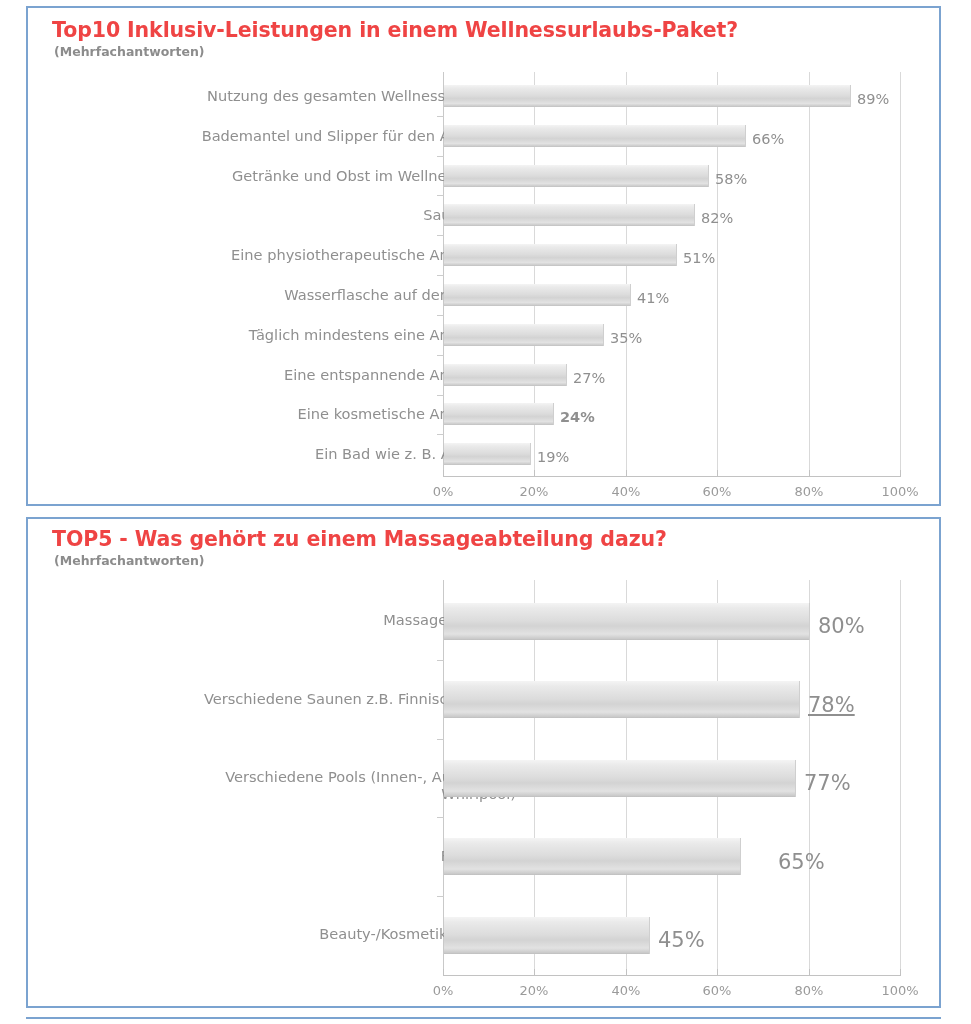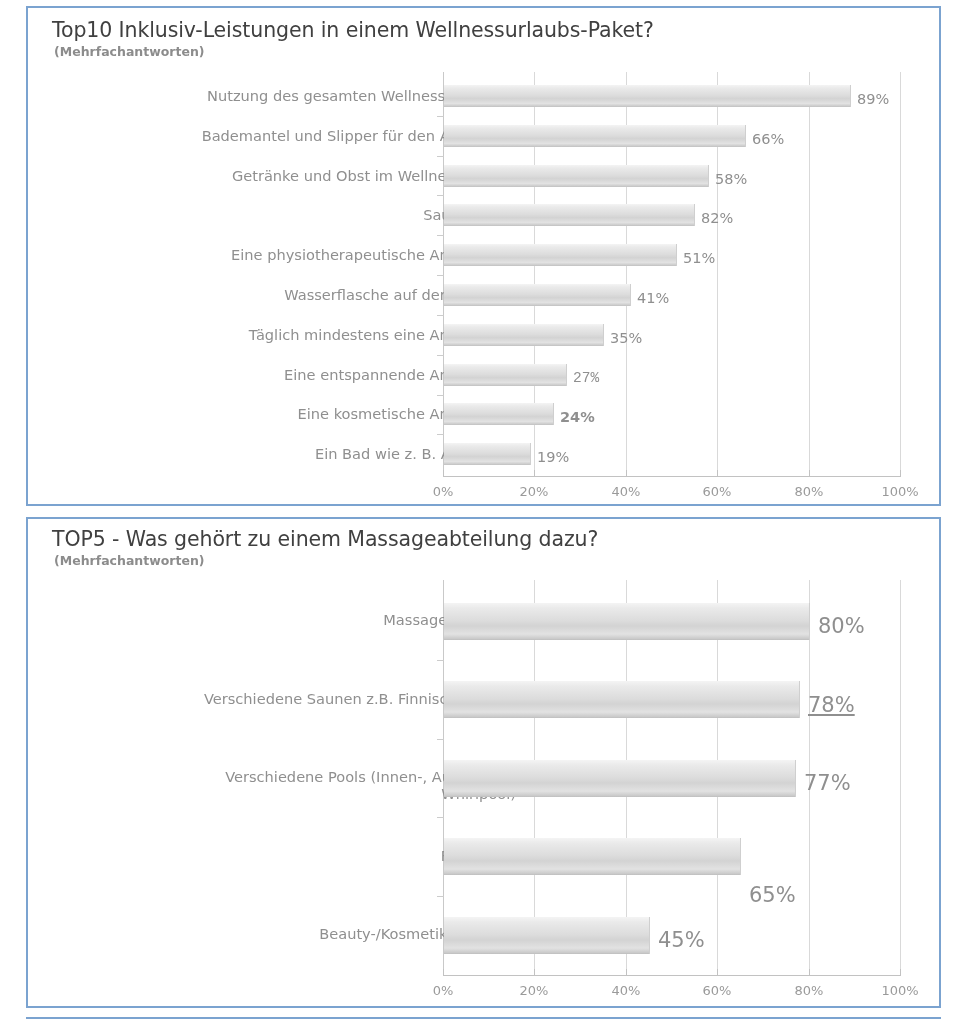--- a/index.html
+++ b/index.html
@@ -41,22 +41,22 @@
     width: 915px;
     height: 2px;
     background: #7ba3d0;
   }
 
   
   .chart-title {
     position: absolute;
     left: 52px;
     font-size: 20.5px;
-    font-weight: normal;
-    color: #404040;
+    font-weight: bold;
+    color: #ef4444;
     letter-spacing: -0.1px;
     white-space: nowrap;
   }
   .chart-subtitle {
     position: absolute;
     left: 54px;
     font-size: 12.5px;
     font-weight: bold;
     color: #8c8c8c;
     white-space: nowrap;
@@ -203,21 +203,21 @@
       <div class="tickmark-left" style="left: 437px; top: 275px;"></div>
       <div class="bar" style="width: 187px; top: 284px;"></div>
       <div class="bar-value" style="left: 637px; top: 290px;">41%</div>
       <div class="cat-label" style="top: 325.8px; width: 390px;">Täglich mindestens eine Anwendung</div>
       <div class="tickmark-left" style="left: 437px; top: 315px;"></div>
       <div class="bar" style="width: 160px; top: 324px;"></div>
       <div class="bar-value" style="left: 610px; top: 329.8px;">35%</div>
       <div class="cat-label" style="top: 365.6px; width: 390px;">Eine entspannende Anwendung</div>
       <div class="tickmark-left" style="left: 437px; top: 355px;"></div>
       <div class="bar" style="width: 123px; top: 364px;"></div>
-      <div class="bar-value" style="left: 573px; top: 369.6px; font-family: Liberation Mono, monospace;">27%</div>
+      <div class="bar-value" style="left: 573px; top: 369.6px;">27%</div>
       <div class="cat-label" style="top: 405.4px; width: 390px;">Eine kosmetische Anwendung</div>
       <div class="tickmark-left" style="left: 437px; top: 395px;"></div>
       <div class="bar" style="width: 110px; top: 403px;"></div>
       <div class="bar-value" style="left: 560px; top: 409.4px; font-weight: bold;">24%</div>
       <div class="cat-label" style="top: 445.2px; width: 390px;">Ein Bad wie z. B. Aromabad</div>
       <div class="tickmark-left" style="left: 437px; top: 434px;"></div>
       <div class="bar" style="width: 87px; top: 443px;"></div>
       <div class="bar-value" style="left: 537px; top: 449.2px;">19%</div>
     </div>
   <div class="xaxis-group" id="xaxis-top">
@@ -258,21 +258,21 @@
       <div class="bar" style="width: 356px; top: 681px;"></div>
       <div class="bar-value" style="left: 808px; top: 692.5px; text-decoration: underline;">78%</div>
       <div class="cat-label two-line" style="top: 768px; width: 390px;">Verschiedene Pools (Innen-, Außen- und
 Whirlpool)</div>
       <div class="tickmark-left" style="left: 437px; top: 739px;"></div>
       <div class="bar" style="width: 352px; top: 760px;"></div>
       <div class="bar-value" style="left: 804px; top: 771px;">77%</div>
       <div class="cat-label" style="top: 846.5px; width: 390px;">Ruheraum</div>
       <div class="tickmark-left" style="left: 437px; top: 817px;"></div>
       <div class="bar" style="width: 297px; top: 838px;"></div>
-      <div class="bar-value" style="left: 749px; top: 849.5px; margin-top: 33px;">65%</div>
+      <div class="bar-value" style="left: 778px; top: 849.5px;">65%</div>
       <div class="cat-label" style="top: 925px; width: 390px;">Beauty-/Kosmetikabteilung</div>
       <div class="tickmark-left" style="left: 437px; top: 896px;"></div>
       <div class="bar" style="width: 206px; top: 917px;"></div>
       <div class="bar-value" style="left: 658px; top: 928px;">45%</div>
     </div>
   <div class="xaxis-group" id="xaxis-bottom">
       <div class="tick" style="left: 443px; top: 969px;"></div>
       <div class="xlabel" style="left: 443px;">0%</div>
       <div class="tick" style="left: 534px; top: 969px;"></div>
       <div class="xlabel" style="left: 534px;">20%</div>

